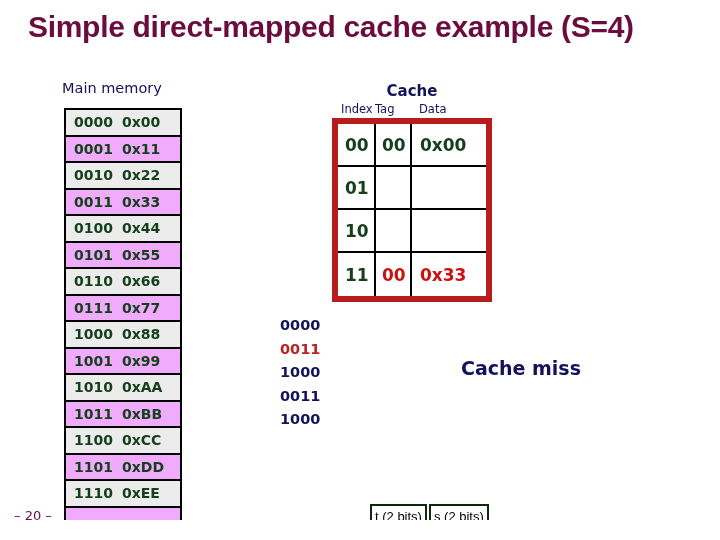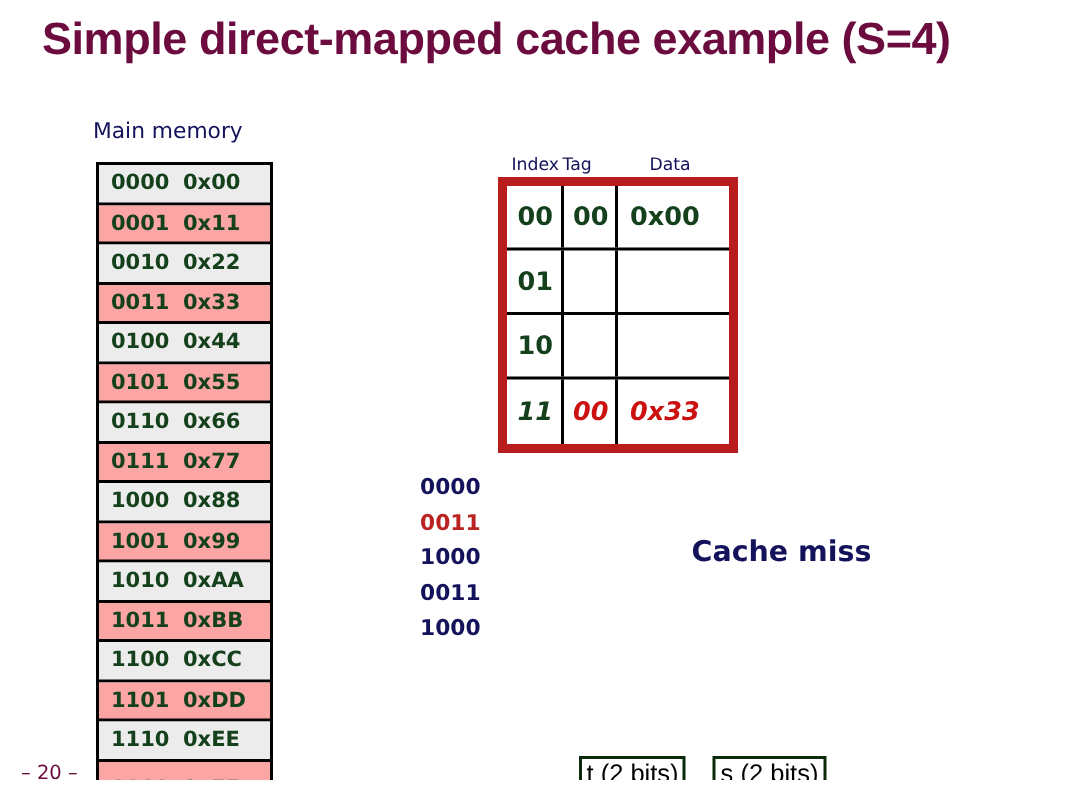--- a/index.html
+++ b/index.html
@@ -60,21 +60,21 @@
     color: #13125A;
     font-family: "DejaVu Sans", sans-serif;
     font-size: 11.5px;
   }
   #cache-col-headers span {
     position: absolute;
     top: 0;
   }
   #hdr-index { left: 13px; }
   #hdr-tag   { left: 47px; }
-  #hdr-data  { left: 105px; }
+  #hdr-data  { left: 91px; }
 
   
   #mm-table {
     position: absolute;
     left: 64px;
     top: 108px;
     width: 118px;
     border: 2px solid #000000;
     box-sizing: border-box;
   }
@@ -84,21 +84,21 @@
     border-bottom: 2px solid #000000;
     display: flex;
     align-items: center;
     font-family: "DejaVu Sans", sans-serif;
     font-size: 14px;
     font-weight: bold;
     color: #14401B;
   }
   .mm-row:last-child { border-bottom: none; align-items: flex-end; }
   .mm-row.even { background: #ECECEC; }
-  .mm-row.odd  { background: #fca5a5; }
+  .mm-row.odd  { background: #f0abfc; }
   .mm-addr {
     width: 56px;
     padding-left: 8px;
     box-sizing: border-box;
   }
   .mm-val {
     flex: 1;
   }
 
   
@@ -111,21 +111,21 @@
     box-sizing: border-box;
     background: #ffffff;
   }
   .c-row {
     height: 43px;
     box-sizing: border-box;
     border-bottom: 2px solid #000000;
     display: flex;
     align-items: center;
   }
-  .c-row:last-child { border-bottom: none; font-style: italic; }
+  .c-row:last-child { border-bottom: none; }
   .c-cell {
     height: 100%;
     display: flex;
     align-items: center;
     box-sizing: border-box;
     font-family: "DejaVu Sans", sans-serif;
     font-size: 17px;
     font-weight: bold;
     color: #14401B;
   }
@@ -179,24 +179,23 @@
   .bf-box {
     border: 2px solid #0B2A0B;
     background: #ffffff;
     box-sizing: border-box;
     height: 24px;
     padding: 0 3px;
     display: flex;
     align-items: center;
     justify-content: center;
     font-family: "Liberation Sans", sans-serif;
-    font-size: 17px;
+    font-size: 13px;
     color: #000000;
     white-space: nowrap;
-    margin-left: 16px;
   }
 
   
   #page-number {
     position: absolute;
     left: 14px;
     top: 508px;
     font-family: "DejaVu Sans", sans-serif;
     font-size: 13px;
     color: #6B0B3E;
@@ -271,20 +270,21 @@
       <div class="mm-row even">
         <div class="mm-addr">1110</div>
         <div class="mm-val">0xEE</div>
       </div>
       <div class="mm-row odd">
         <div class="mm-addr">1111</div>
         <div class="mm-val">0xFF</div>
       </div>
     </div>
 
+  <div id="cache-caption" class="caption">Cache</div>
   <div id="cache-col-headers">
     <span id="hdr-index">Index</span>
     <span id="hdr-tag">Tag</span>
     <span id="hdr-data">Data</span>
   </div>
   <div id="cache-table">
       <div class="c-row">
         <div class="c-cell c-index">00</div>
         <div class="c-cell c-tag">00</div>
         <div class="c-cell c-data">0x00</div>

